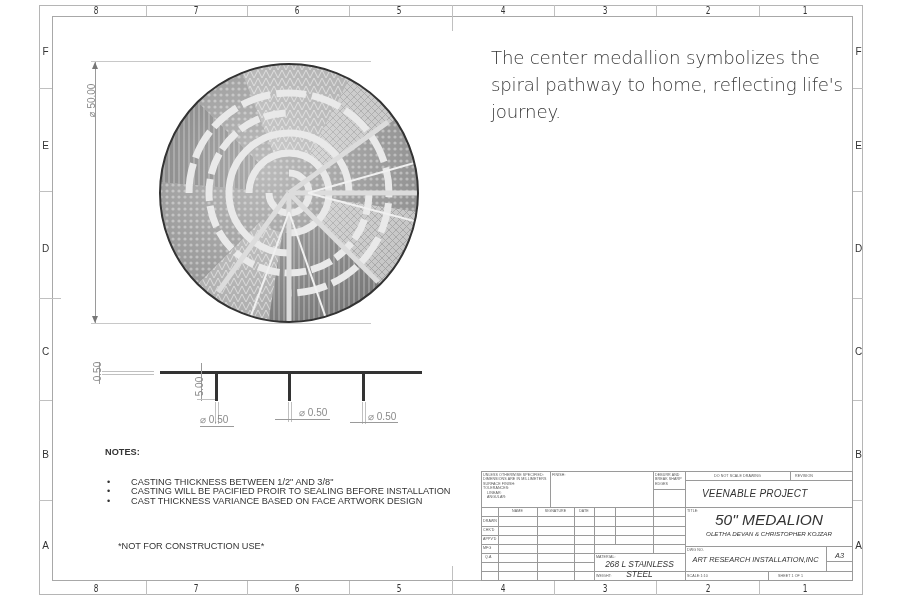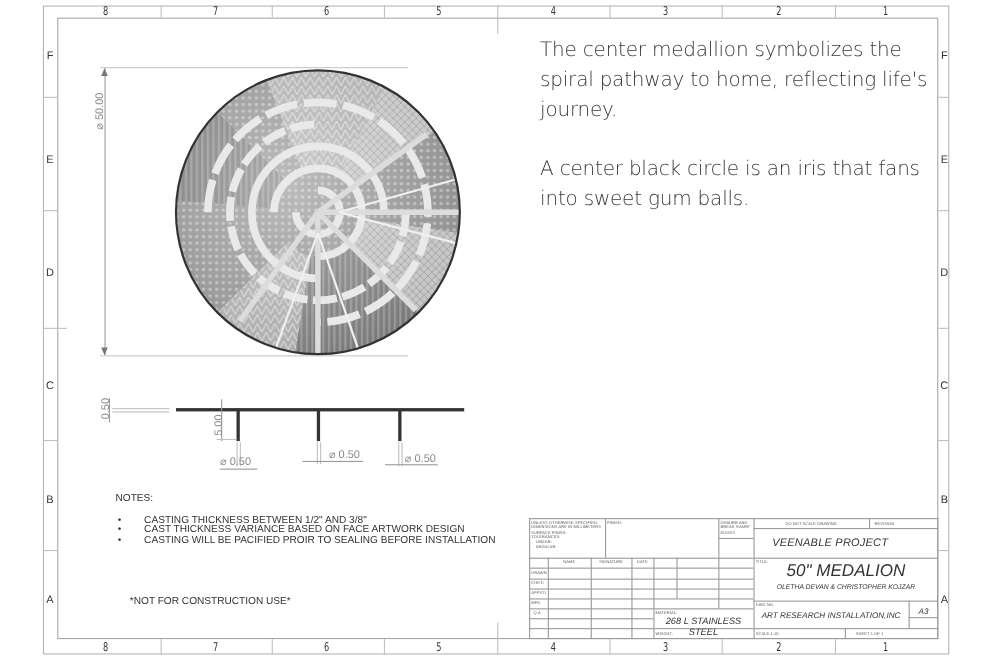--- a/index.html
+++ b/index.html
@@ -9,21 +9,21 @@
   .inner-border { left:52px; top:16px; width:801px; height:565px; border:1px solid #a8a8a8; box-sizing:border-box; }
   .zone-h { font-family:"DejaVu Sans Condensed","DejaVu Sans", sans-serif; font-size:11px; color:#333; text-align:center; width:20px; transform:scaleX(0.75); }
   .zone-v { font-size:10px; color:#333; width:13px; text-align:center; }
   .tick-v { width:1px; background:#c0c0c0; }
   .tick-h { height:1px; background:#c0c0c0; }
 
   .desc { left:491px; width:360px; font-family:"DejaVu Sans", sans-serif; font-weight:300; font-size:18.2px; line-height:27px; color:#3a3a3a; letter-spacing:-0.2px; }
   .desc p { margin:0 0 27px 0; }
 
   .notes { left:105px; top:448px; font-size:9.2px; color:#333; line-height:9.6px; }
-  .notes .ttl { margin-bottom:10px; }
+  .notes .ttl { margin-bottom:20px;font-weight:bold; }
   .notes ul { margin:0; padding:0 0 0 0; list-style:none; }
   .notes li { position:relative; padding-left:26px; }
   .notes li::before { content:"•"; position:absolute; left:2px; top:0; }
   .nfc { left:118px; top:541px; font-size:9.2px; color:#333; }
 
   .dim-text { font-size:10px; color:#8a8a8a; }
   .tb-line { background:#9a9a9a; }
   .tiny { font-size:3.6px; color:#555; line-height:4.4px; letter-spacing:0.1px; }
   .tb-big { color:#333;font-style:italic; }
 </style>
@@ -198,31 +198,30 @@
   <div class="abs" style="left:211px;top:52px;width:1px;height:20px;background:#c0c0c0;"></div>
   <div class="abs" style="left:195px;top:69px;width:55px;height:1px;background:#9a9a9a;"></div>
   <div class="abs dim-text" style="left:219px;top:57px;">⌀ 0.50</div>
 
   <div class="abs" style="left:282px;top:52px;width:1px;height:22px;background:#c0c0c0;"></div>
   <div class="abs" style="left:285px;top:52px;width:1px;height:22px;background:#c0c0c0;"></div>
   <div class="abs" style="left:270px;top:72px;width:48px;height:1px;background:#9a9a9a;"></div>
   <div class="abs dim-text" style="left:288px;top:61px;">⌀ 0.50</div>
 </div>
 
-<div class="abs desc" style="top:32px;">
+<div class="abs desc" style="top:44px;">
   <p>The center medallion symbolizes the spiral pathway to home, reflecting life's journey.</p>
-  <p>A center black circle is an iris that fans into sweet gum balls.</p>
 </div>
 
 <div class="abs notes">
   <div class="ttl">NOTES:</div>
   <ul>
     <li>CASTING THICKNESS BETWEEN 1/2" AND 3/8"</li>
+    <li>CASTING WILL BE PACIFIED PROIR TO SEALING BEFORE INSTALLATION</li>
     <li>CAST THICKNESS VARIANCE BASED ON FACE ARTWORK DESIGN</li>
-    <li>CASTING WILL BE PACIFIED PROIR TO SEALING BEFORE INSTALLATION</li>
   </ul>
 </div>
 <div class="abs nfc">*NOT FOR CONSTRUCTION USE*</div>
 
 <div class="abs" style="left:481px;top:471px;width:372px;height:110px;">
 
   <div class="abs tb-line" style="left:0;top:0;width:372px;height:1px;"></div>
   <div class="abs tb-line" style="left:0;top:0;width:1px;height:110px;"></div>
 
   <div class="abs tb-line" style="left:0;top:36px;width:204px;height:1px;"></div>

